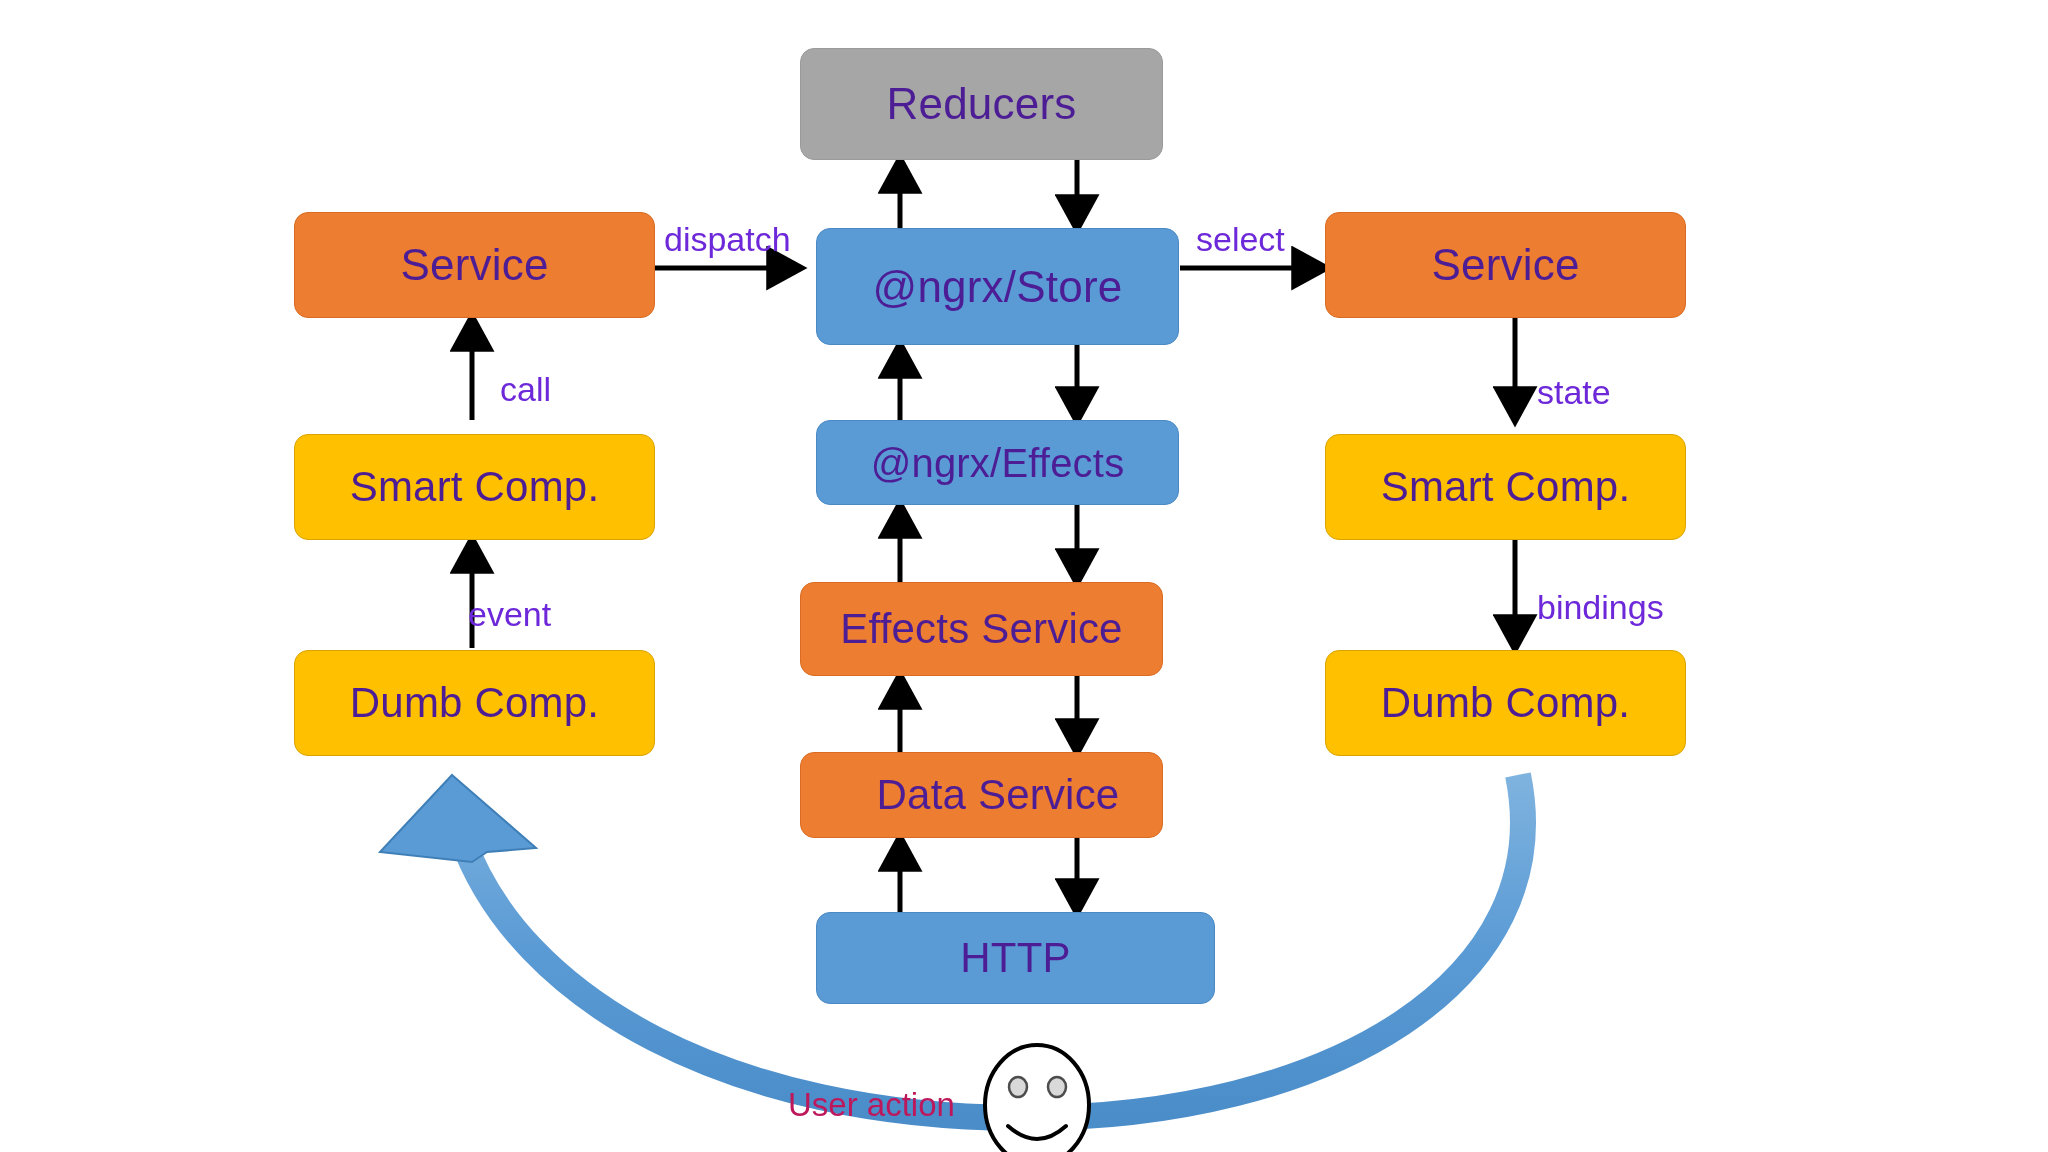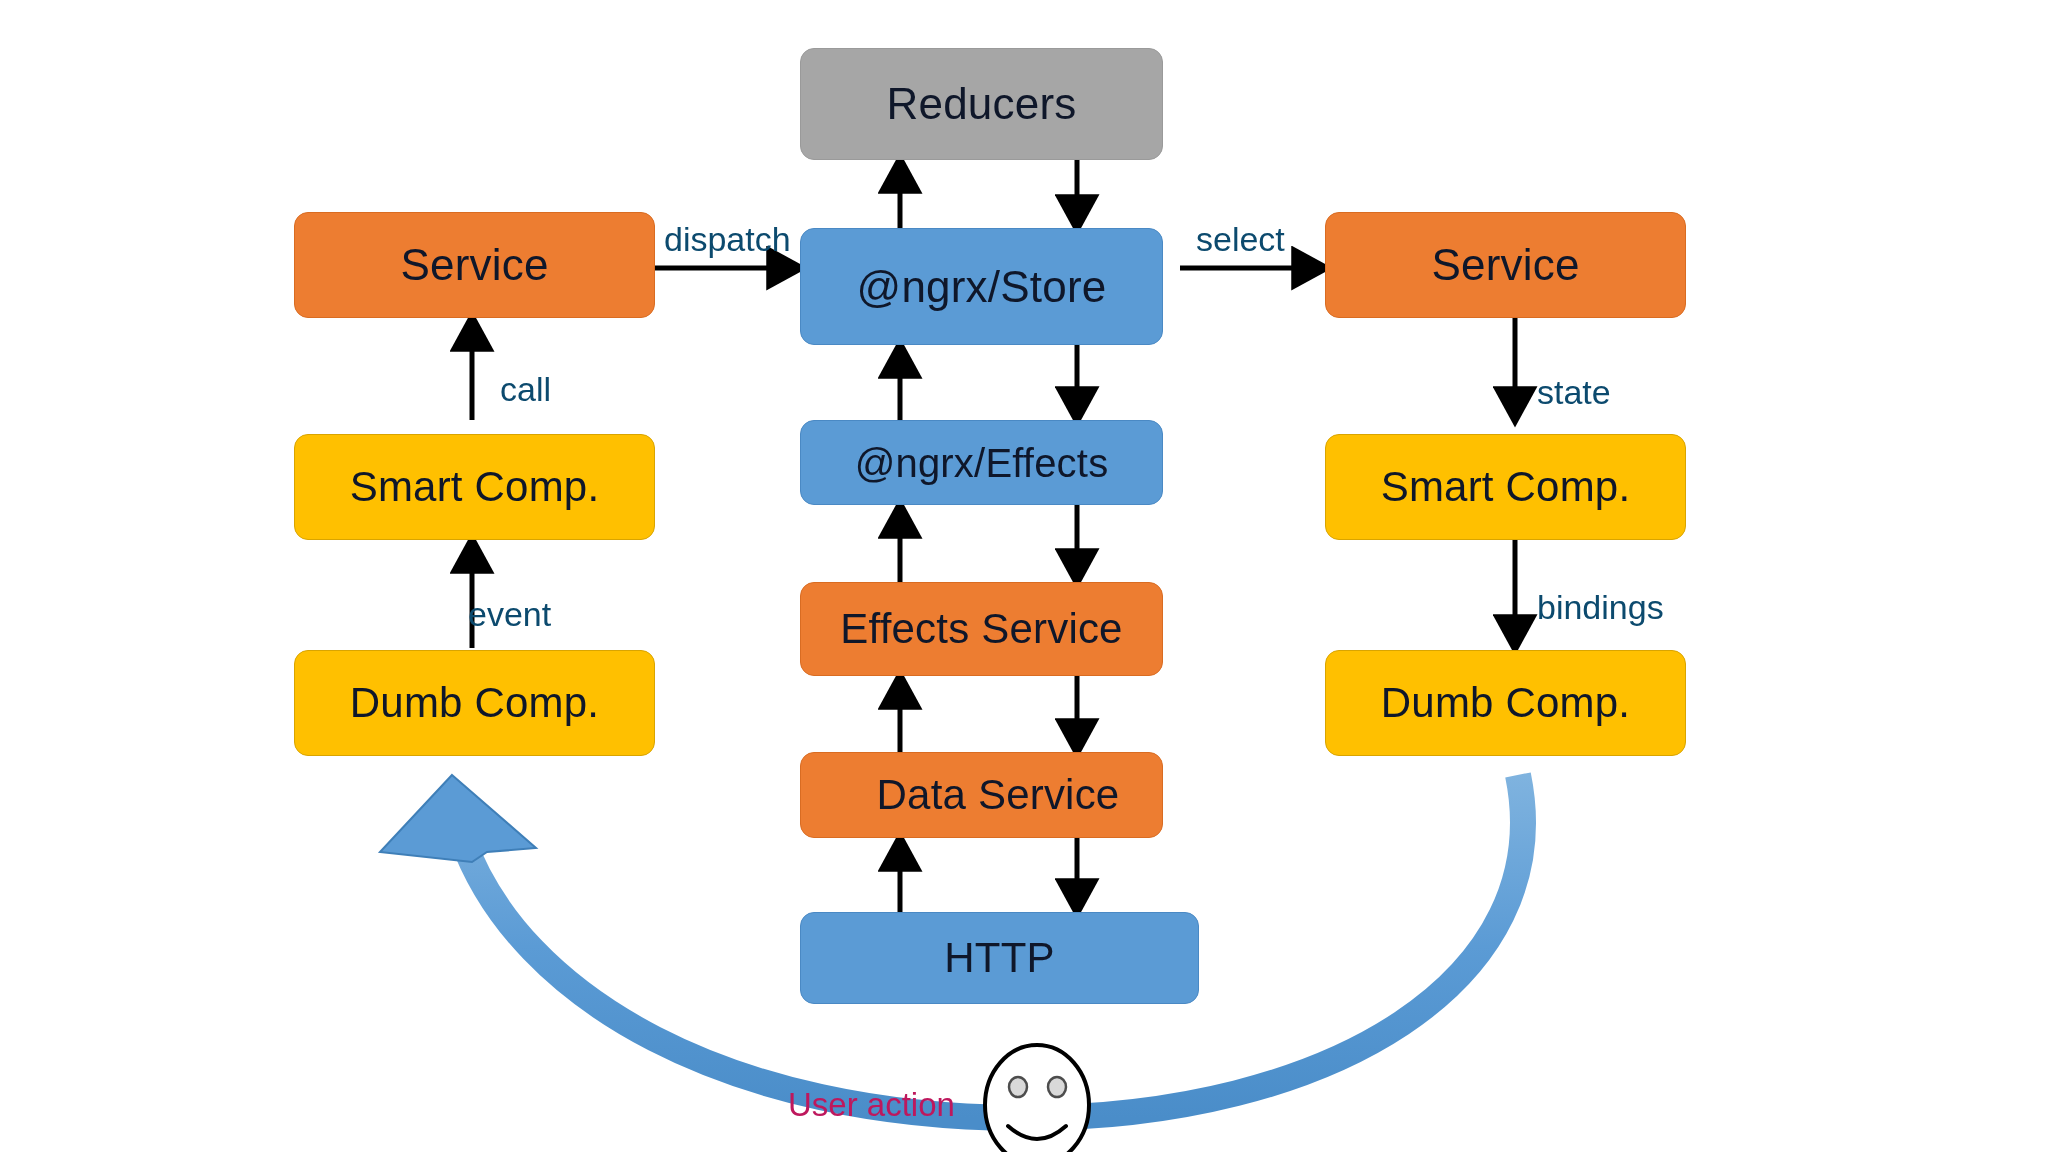--- a/index.html
+++ b/index.html
@@ -21,36 +21,36 @@
     width: 2048px;
     height: 1152px;
   }
   .node {
     position: absolute;
     display: flex;
     align-items: center;
     justify-content: center;
     box-sizing: border-box;
     border-radius: 14px;
-    color: #0f172a;
+    color: #4c1d95;
     font-weight: 400;
     letter-spacing: 0.2px;
     text-align: center;
     white-space: nowrap;
     line-height: 1;
     user-select: none;
   }
   .node.gray   { background: #a6a6a6; border: 1.5px solid #9a9a9a; }
-  .node.blue   { background: #5b9bd5; border: 1.5px solid #4a89c4; }
+  .node.blue   { background: #5b9bd5; border: 1.5px solid #4a89c4; margin-left: 16px; }
   .node.orange { background: #ed7d31; border: 1.5px solid #d96c22; }
   .node.yellow { background: #ffc000; border: 1.5px solid #d9a400; }
 
   .edge-label {
     position: absolute;
-    color: #0c4a6e;
+    color: #6d28d9;
     font-size: 34px;
     line-height: 1;
     white-space: nowrap;
     user-select: none;
   }
   .smiley-label {
     position: absolute;
     color: #be185d;
     font-size: 33px;
     line-height: 1;

